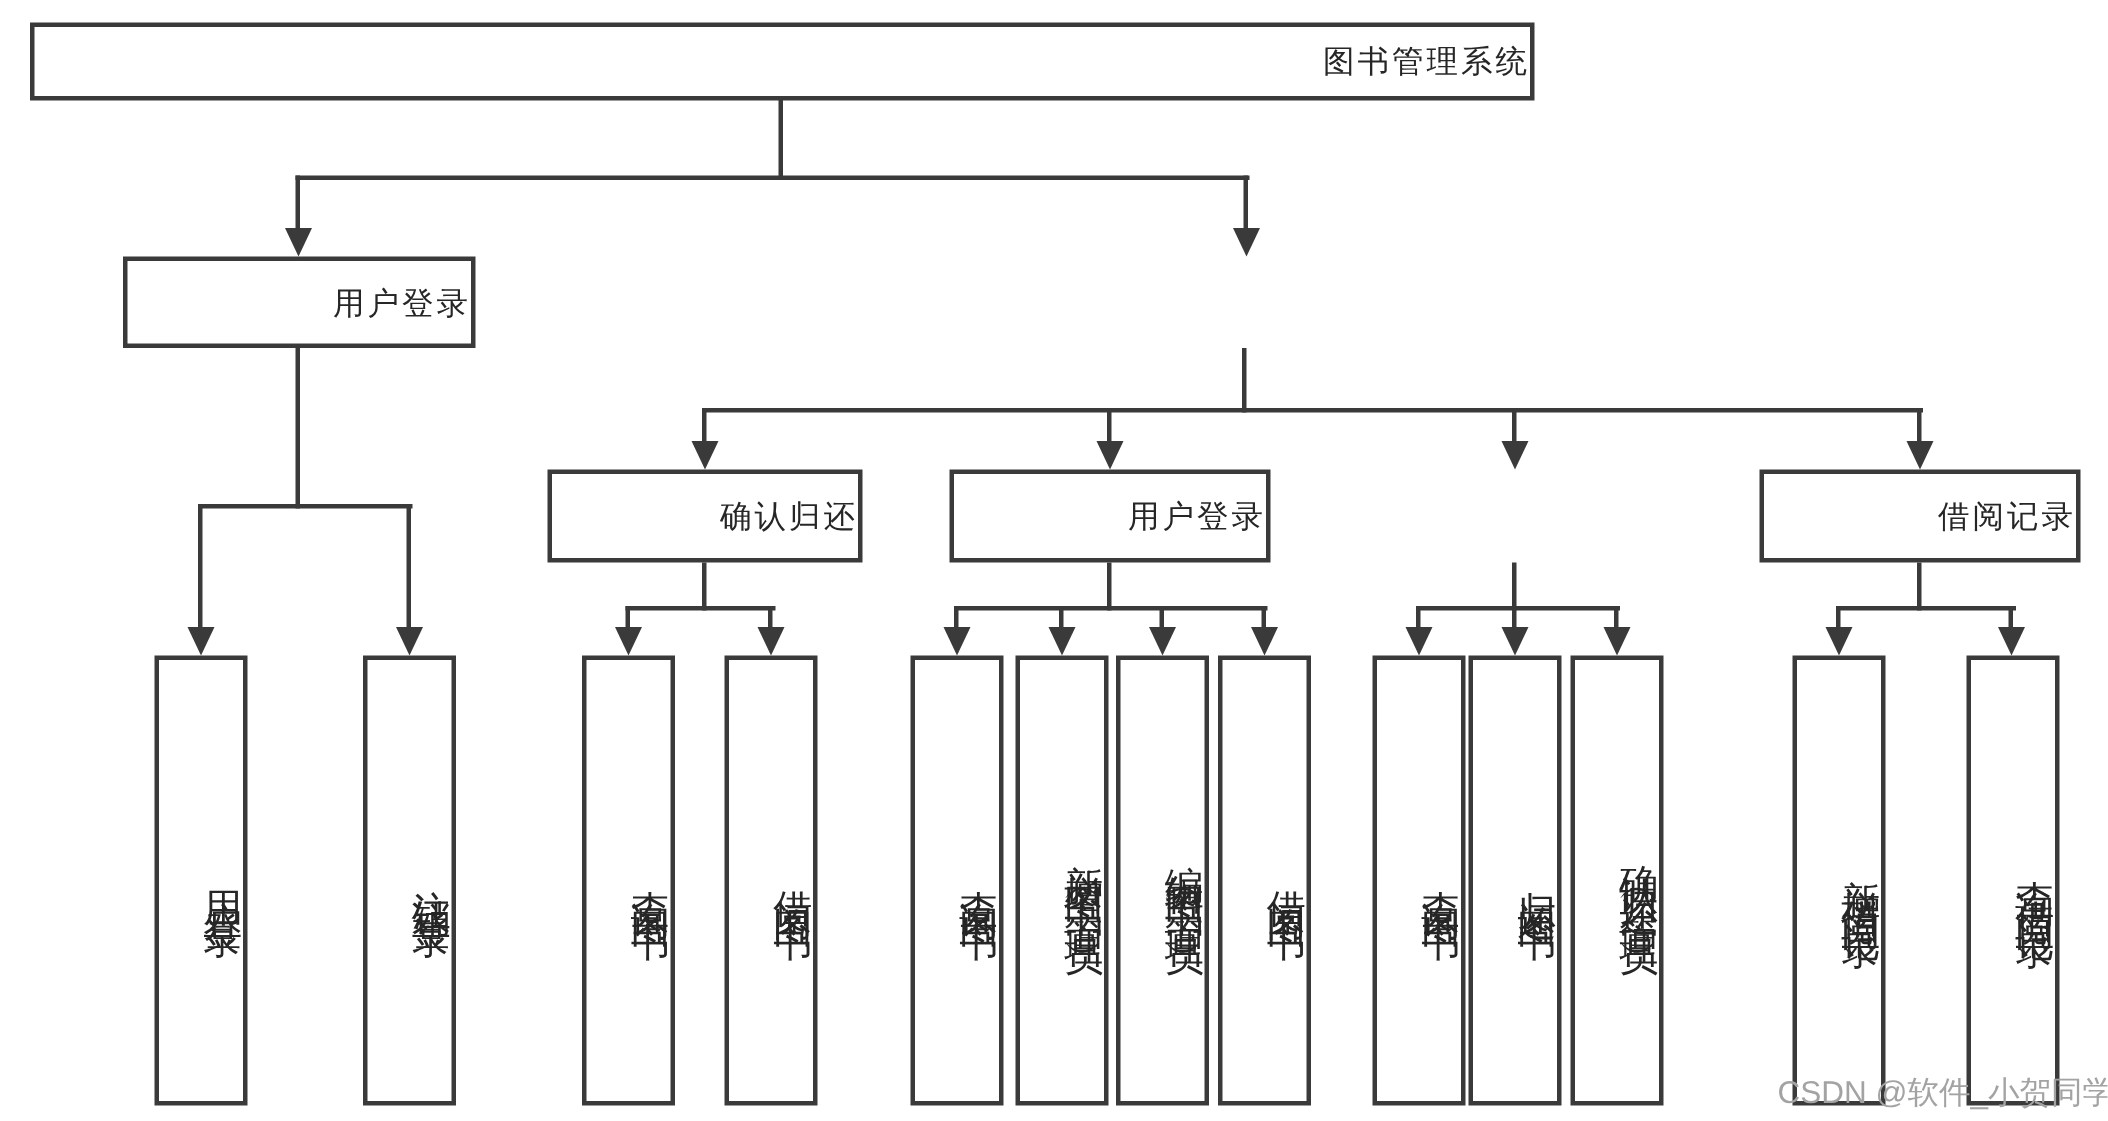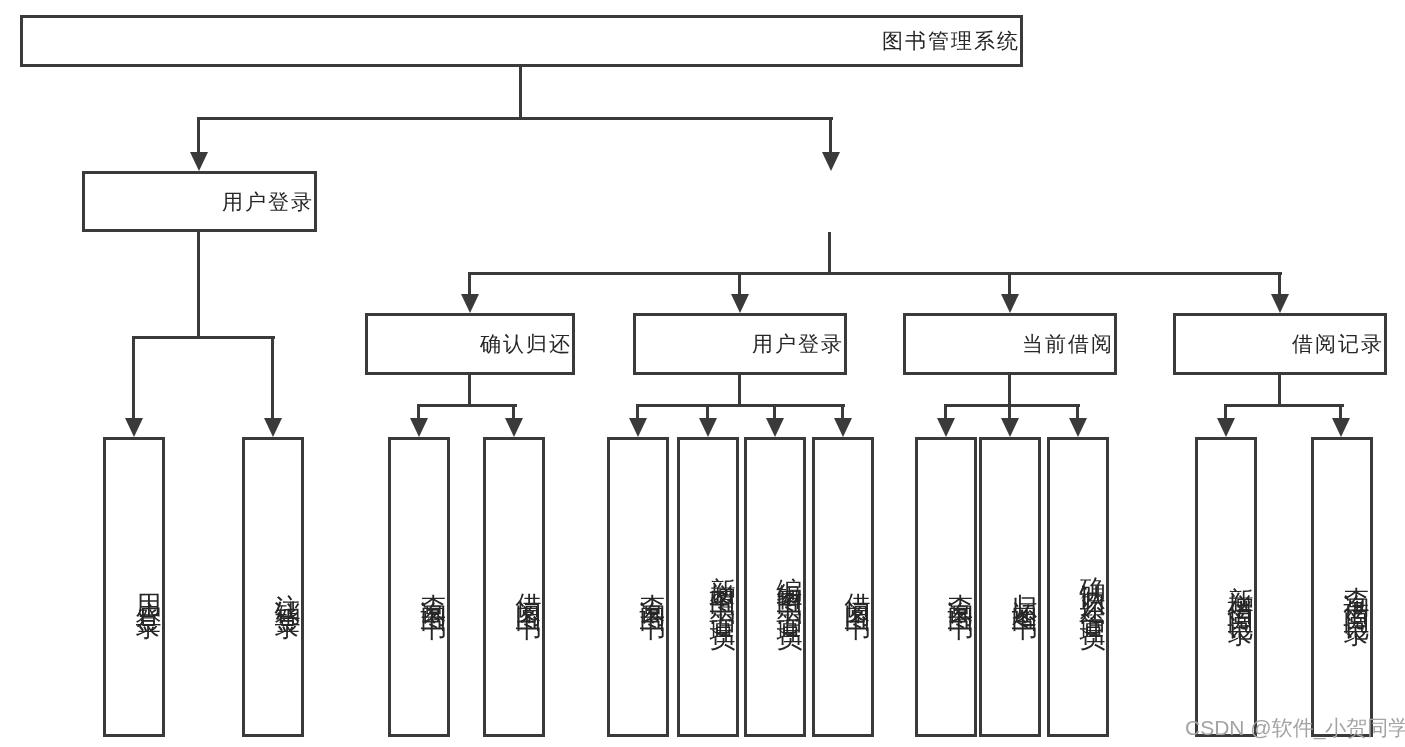--- a/index.html
+++ b/index.html
@@ -51,23 +51,20 @@
 
   <div class="box" style="left:82px;top:171px;width:235px;height:61px">
     <span class="hlabel">用户登录</span>
   </div>
 
   <div class="box" style="left:365px;top:313px;width:210px;height:62px">
     <span class="hlabel">确认归还</span>
   </div>
   <div class="box" style="left:633px;top:313px;width:214px;height:62px">
     <span class="hlabel">用户登录</span>
-  </div>
-  <div class="box" style="left:903px;top:313px;width:214px;height:62px">
-    <span class="hlabel">当前借阅</span>
   </div>
   <div class="box" style="left:1173px;top:313px;width:214px;height:62px">
     <span class="hlabel">借阅记录</span>
   </div>
 
   <div class="box" style="left:103px;top:437px;width:62px;height:300px">
     <span class="vlabel">用户登录</span>
   </div>
   <div class="box" style="left:242px;top:437px;width:62px;height:300px">
     <span class="vlabel">注销登录</span>

